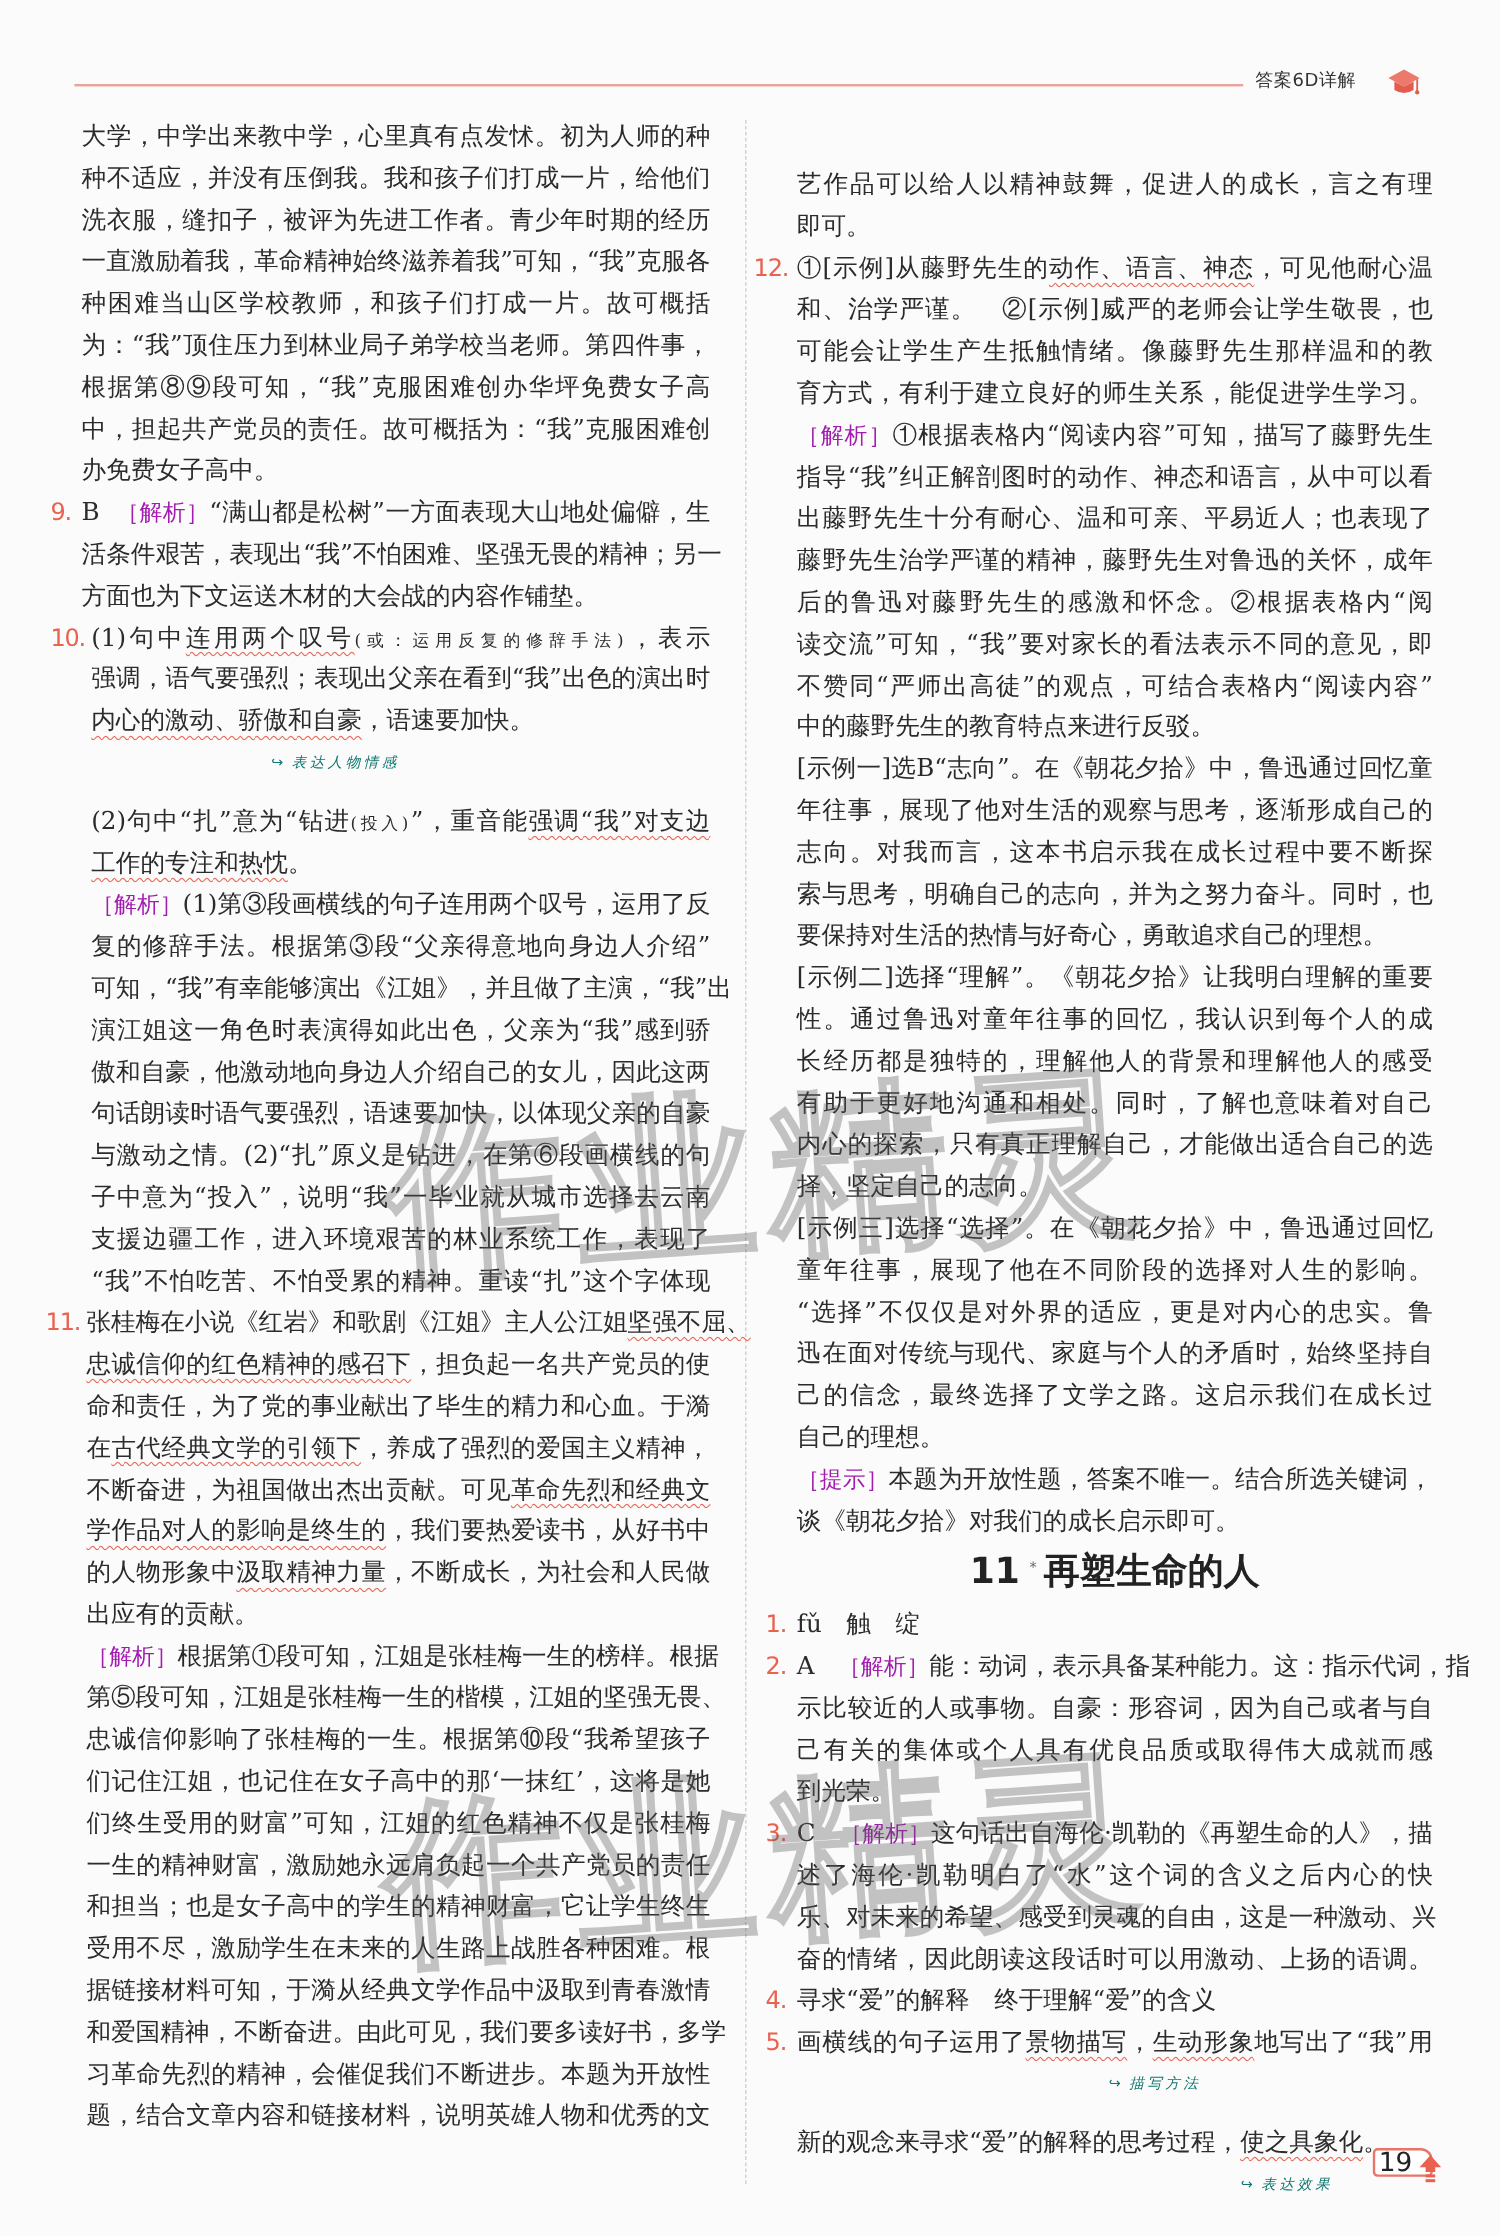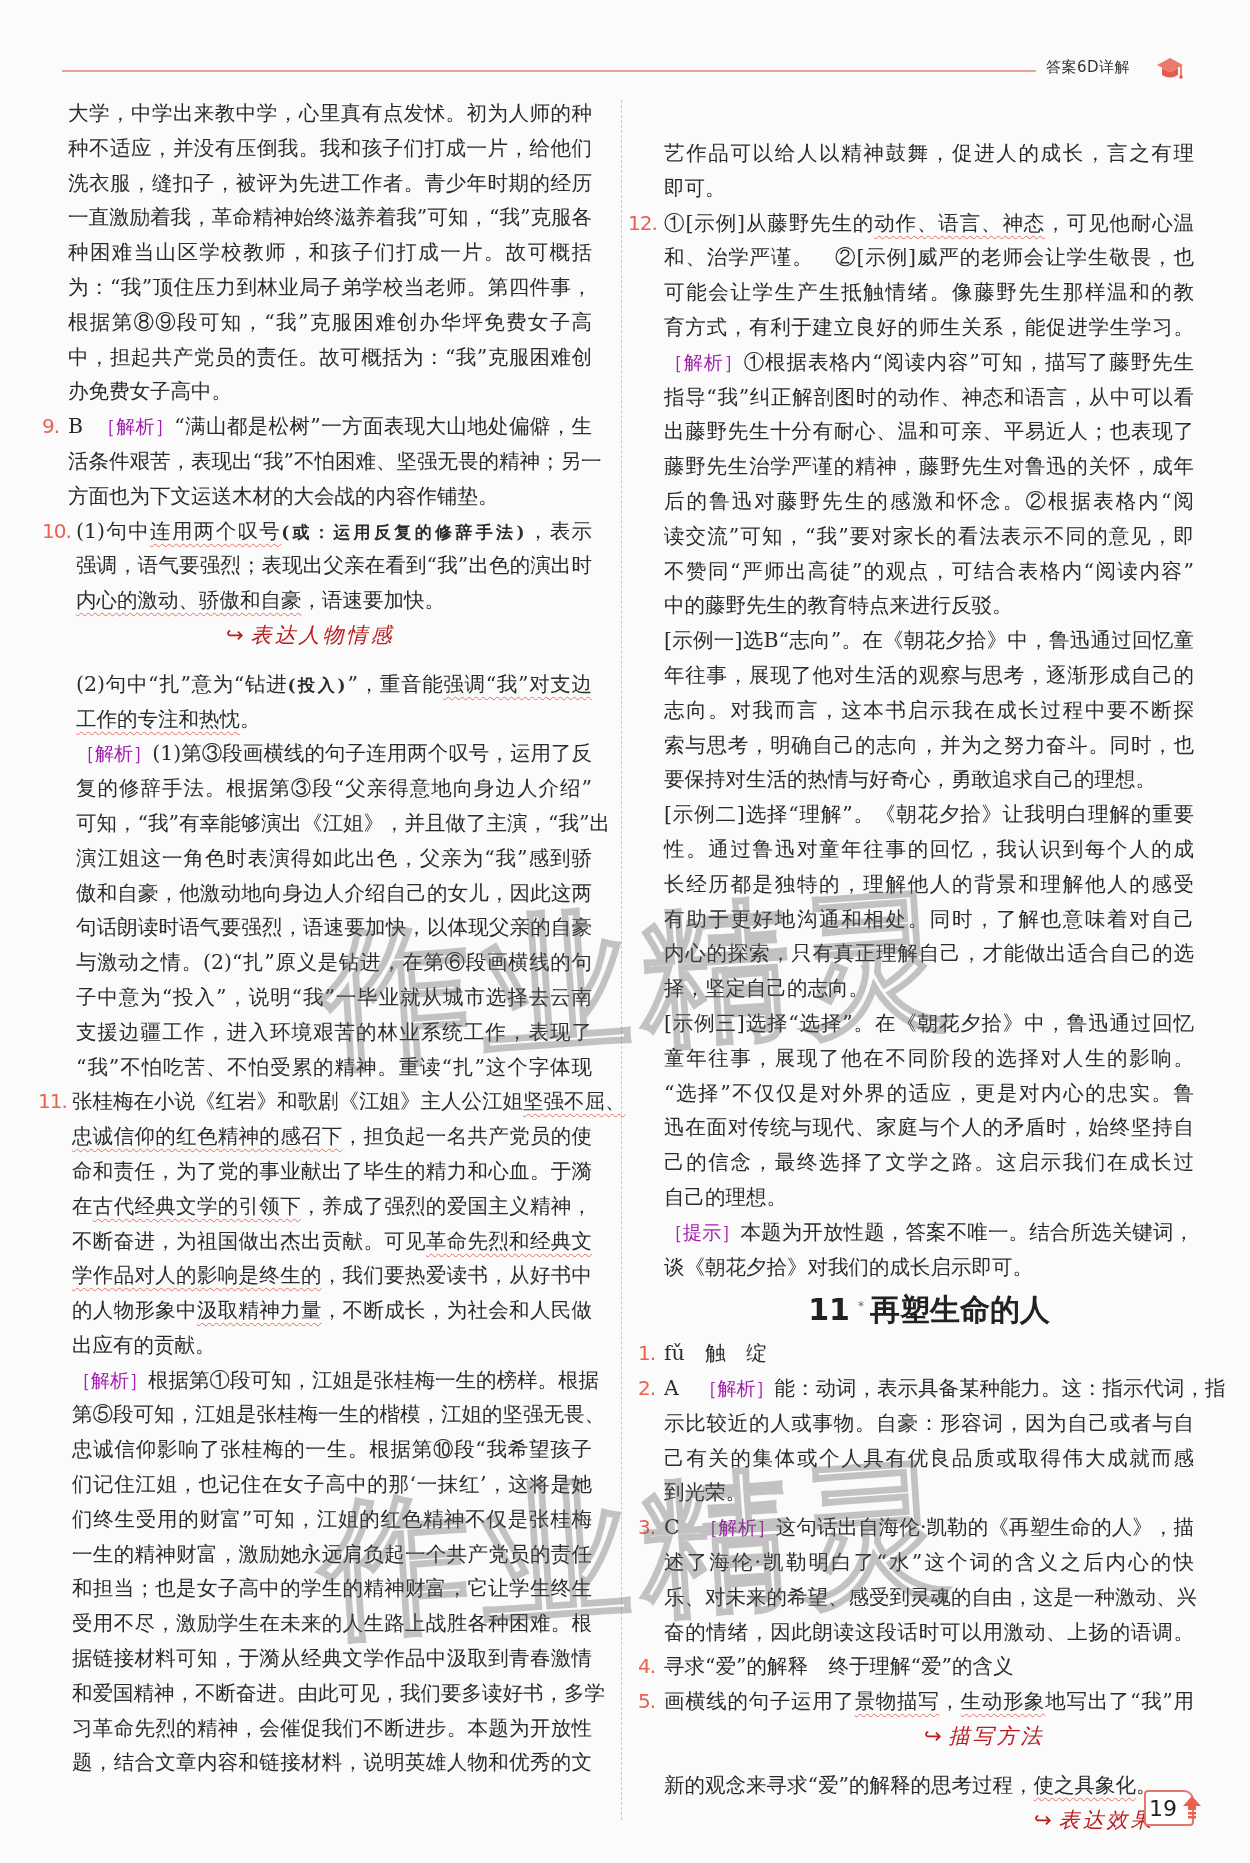--- a/index.html
+++ b/index.html
@@ -31,39 +31,39 @@
   .line { white-space: nowrap; height: 34.8px; position: relative; text-align: justify; text-align-last: justify; }
   .line.short { text-align-last: left; }
   .qn {
     position: absolute; left: -26px; top: 0;
     font-family: "DejaVu Sans", "Liberation Sans", sans-serif;
     color: #e8624f; font-size: 20px; letter-spacing: -1px;
   }
   .qn.wide { left: -32px; }
   .tag { color: #a21caf; font-family: "DejaVu Sans", "Liberation Sans", sans-serif; font-size: 19px; }
   .wavy { text-decoration: underline wavy #e86f5f; text-decoration-thickness: 1px; text-underline-offset: 5px; }
-  .small { font-size: 17px; letter-spacing: 2px; font-weight: bold; }
+  .small { font-size: 14px; letter-spacing: 2px; }
   .note {
-    position: relative; height: 34.8px; color: #b91c1c;
+    position: relative; height: 34.8px; color: #0f766e;
     font-family: Liberation Serif, serif;
-    font-size: 21px; font-style: italic; letter-spacing: 3px;
+    font-size: 12px; font-style: italic; letter-spacing: 3px;
   }
   .note .arrow { display: inline-block; margin-right: 4px; font-style: normal; }
   .spacer-half { height: 14px; }
 
   .section-heading {
     height: 52px; display: flex; align-items: center; justify-content: center;
     font-family: "DejaVu Sans", "Liberation Sans", sans-serif; font-weight: bold; font-size: 30px;
     color: #222; gap: 20px;
   }
   .section-heading .num { position: relative; }
   .section-heading .star { position: absolute; right: -14px; top: -4px; font-size: 12px; font-weight: normal; color: #666; }
 
   .page-num {
-    position: absolute; left: 1144px; top: 1790px; width: 50px; height: 36px;
+    position: absolute; left: 1144px; top: 1790px; width: 50px; height: 24px;
     border: 2px solid #e7766a; border-radius: 4px 10px 4px 4px; background: #fff;
     font-family: "DejaVu Sans", "Liberation Sans", sans-serif; font-size: 22px; color: #222;
     display: flex; align-items: center; justify-content: center; padding-right: 12px; box-sizing: border-box;
   }
   .up-arrow-icon { position: absolute; left: 1182px; top: 1794px; width: 20px; height: 26px; }
 
   .watermark {
     position: absolute; font-family: "DejaVu Sans", sans-serif; font-weight: bold;
     font-size: 150px; color: transparent; -webkit-text-stroke: 2px rgba(90,90,90,0.35);
     letter-spacing: 10px; pointer-events: none; transform: rotate(-4deg);

